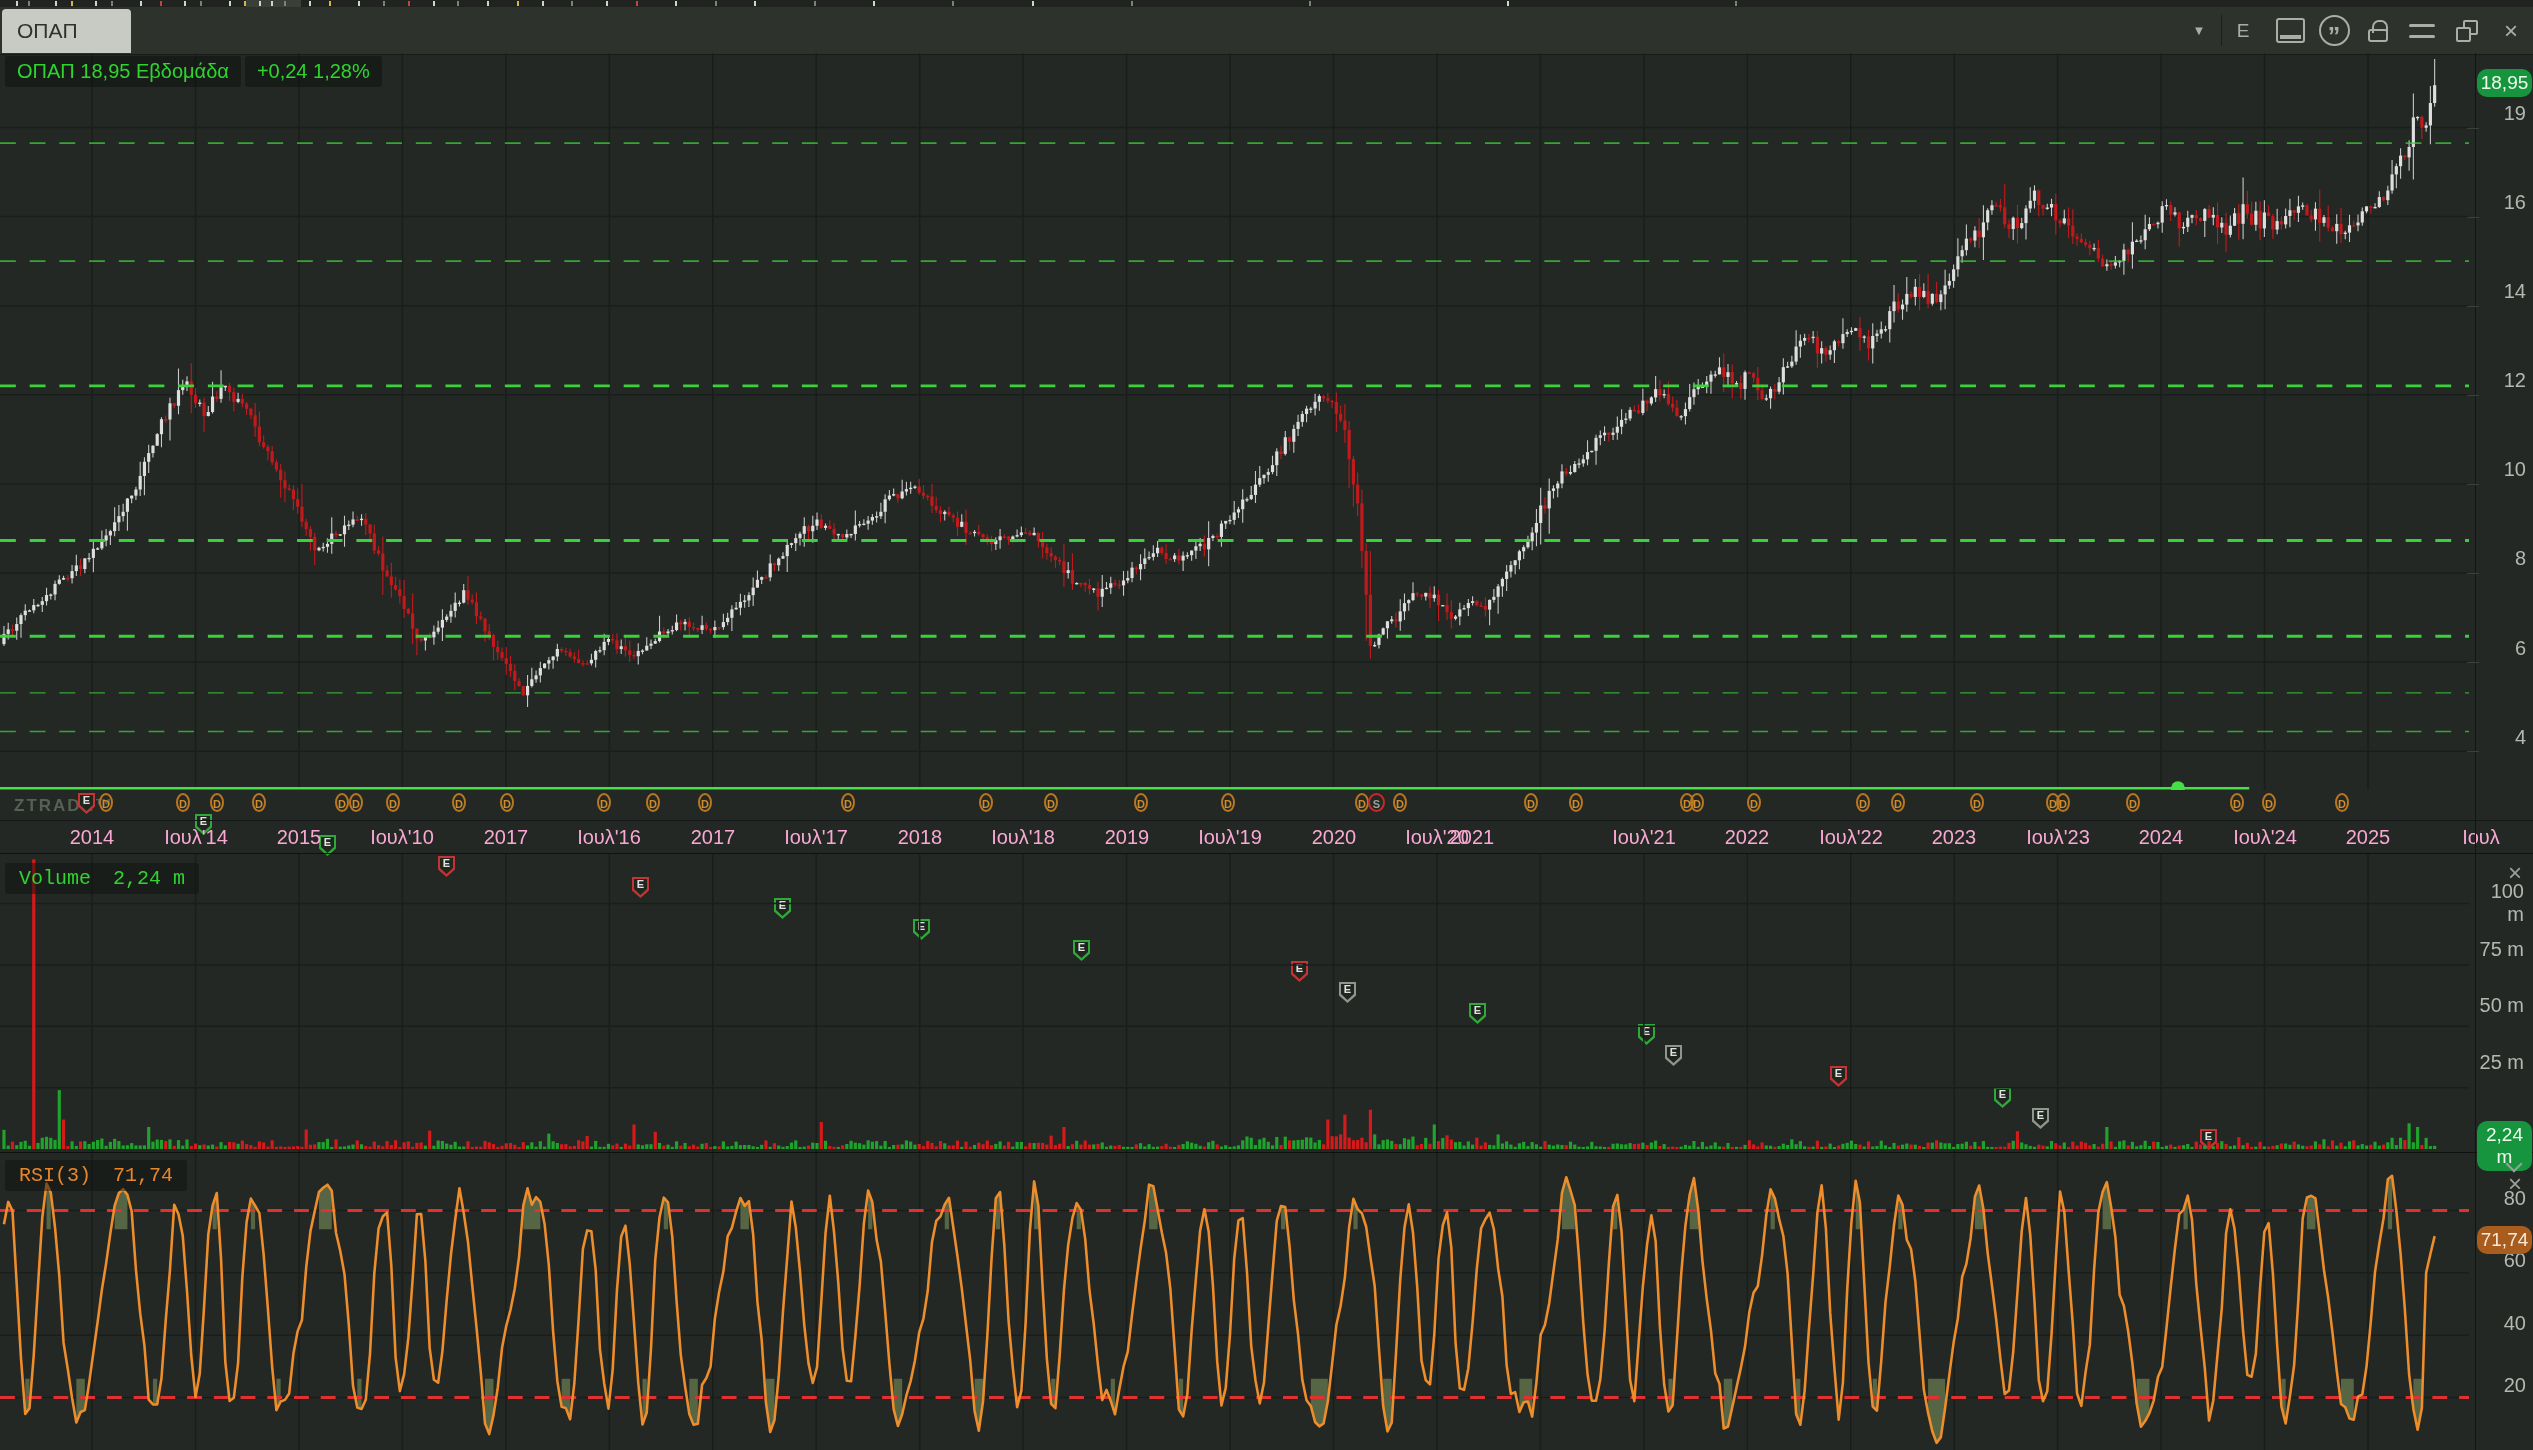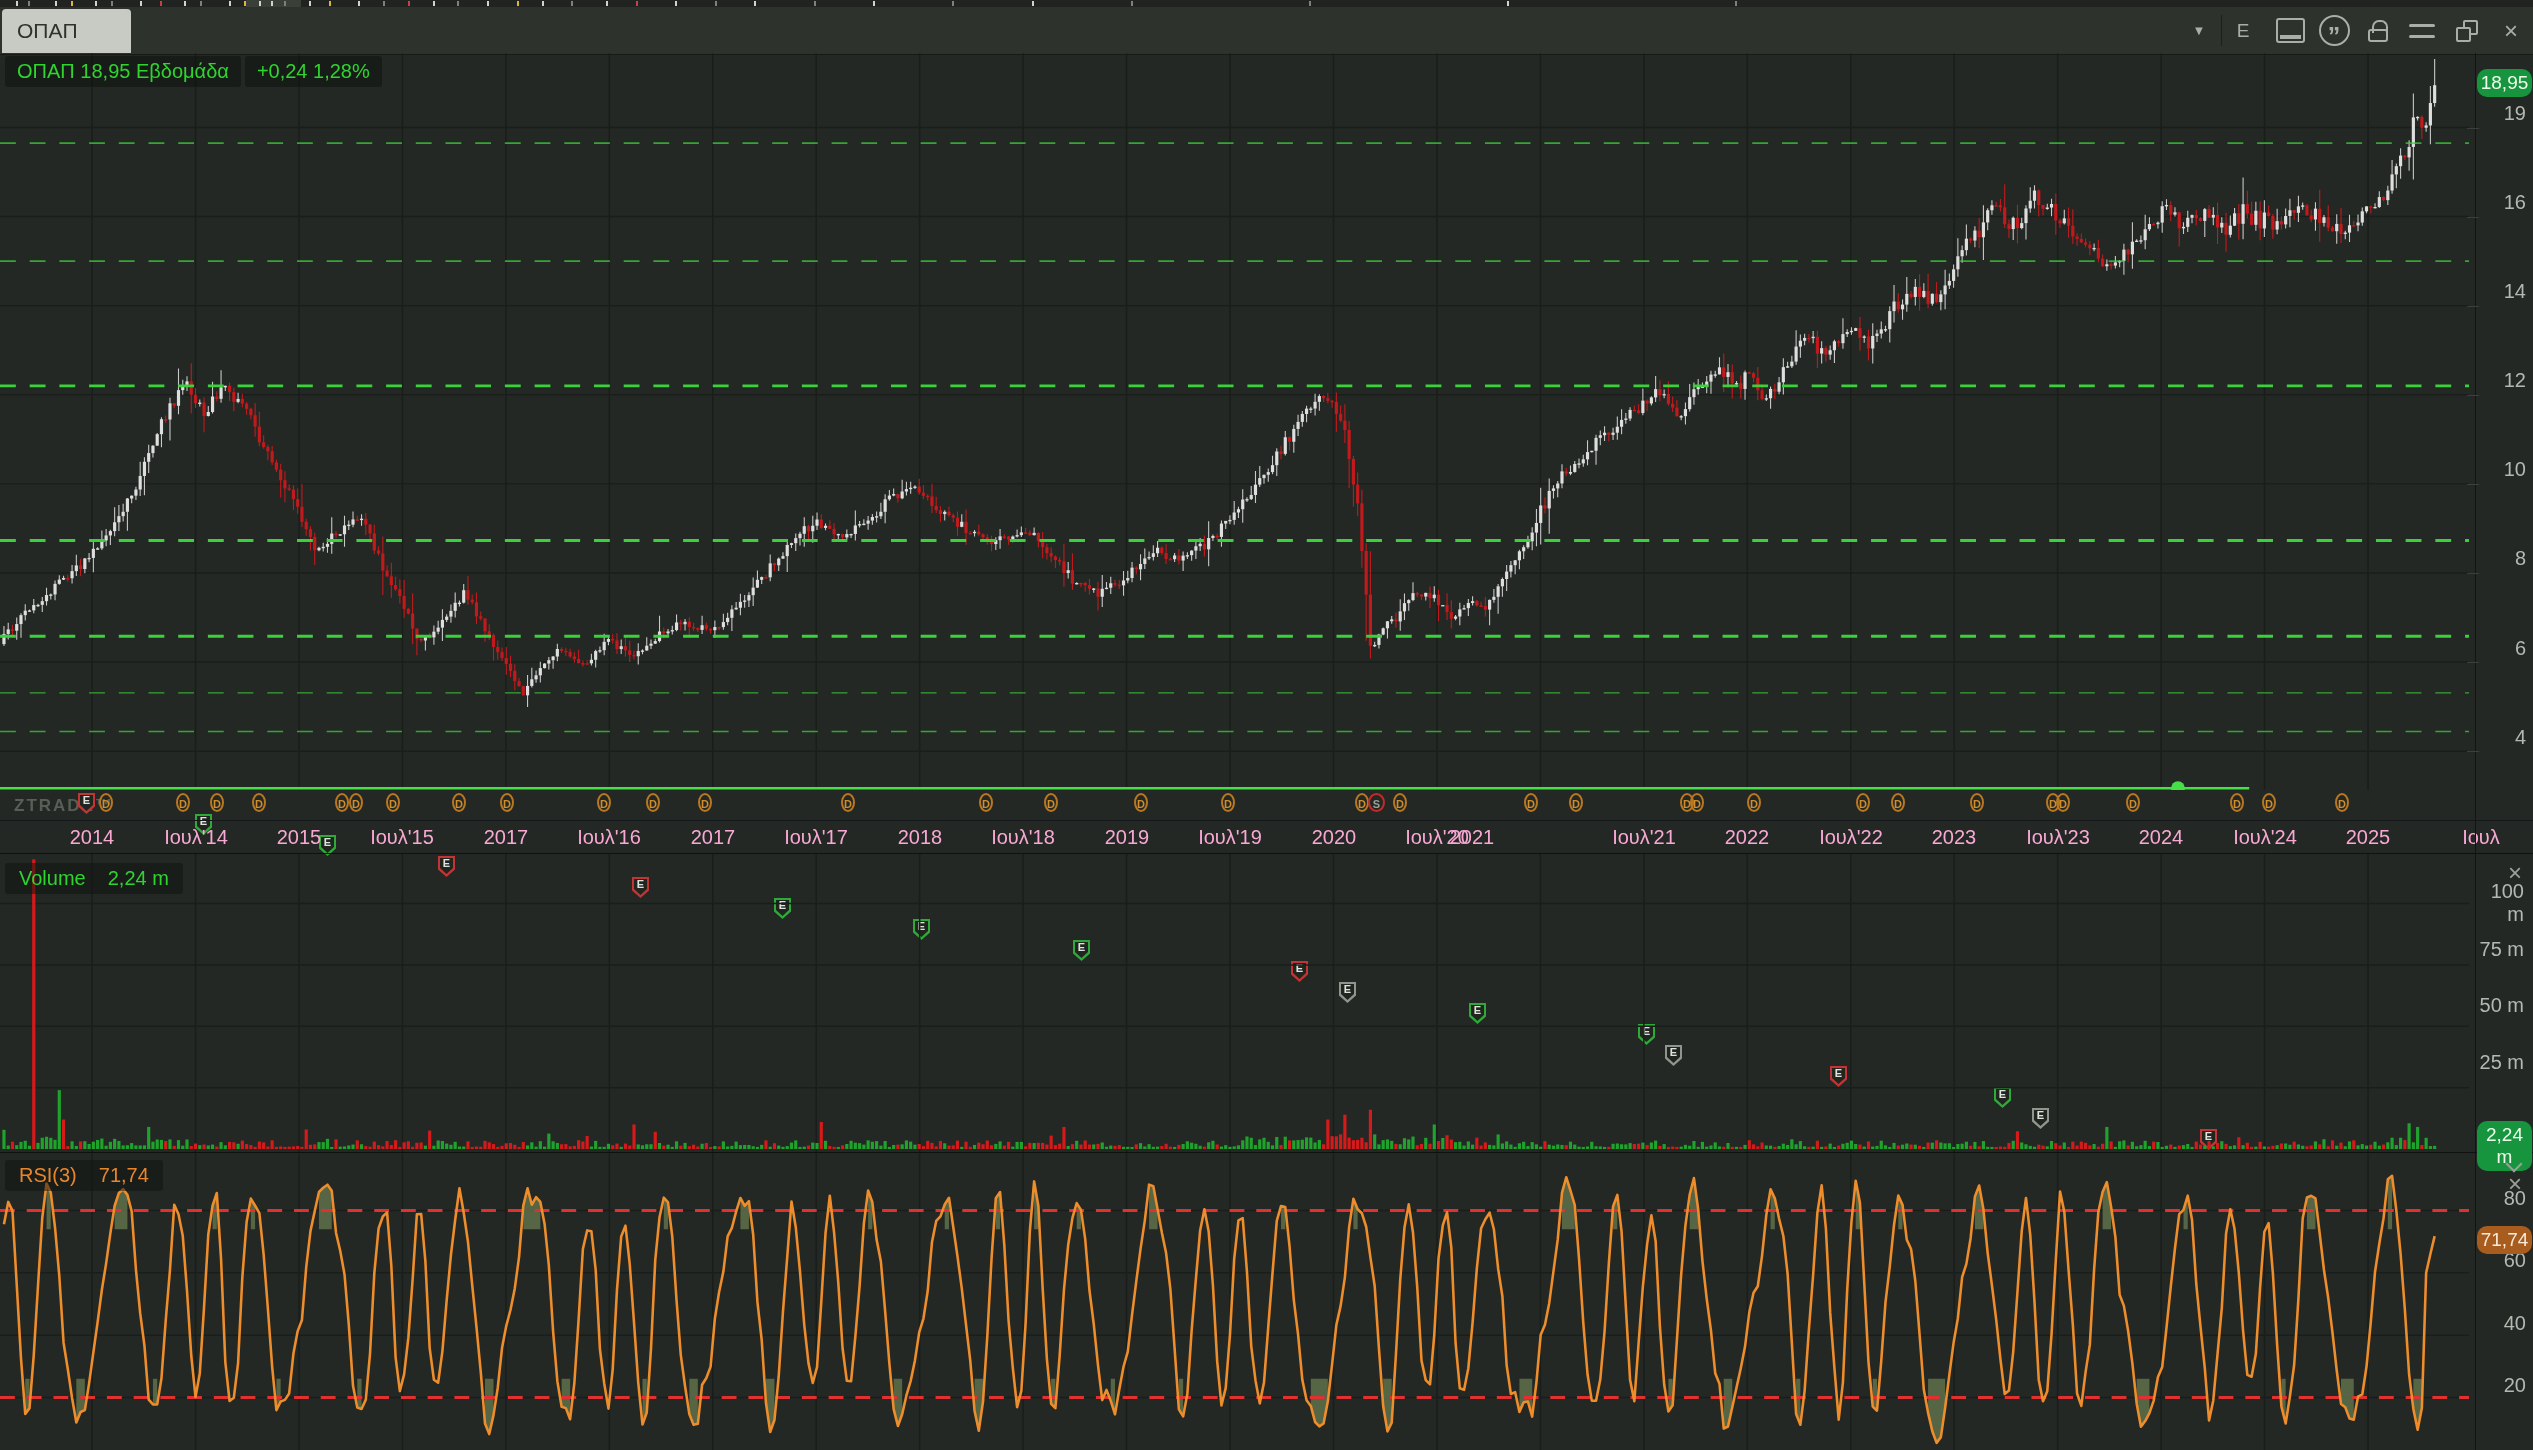--- a/index.html
+++ b/index.html
@@ -49,21 +49,21 @@
   .mk{position:absolute;top:3px;cursor:pointer;}
   .mkD{width:14px;height:19px;border:2px solid #b97722;border-radius:50%;color:#cf8d2c;font-size:11px;font-weight:bold;text-align:center;line-height:19px;box-sizing:border-box;}
   .mkS{width:17px;height:19px;border:2px solid #c22b2b;border-radius:50%;color:#9aa098;font-size:11px;font-weight:bold;text-align:center;line-height:19px;box-sizing:border-box;}
   .mkE{width:17px;height:21px;position:relative;}
   .mkE .out{position:absolute;inset:0;clip-path:polygon(0 0,100% 0,100% 64%,50% 100%,0 64%);}
   .mkE .in{position:absolute;left:2px;right:2px;top:2px;bottom:3px;clip-path:polygon(0 0,100% 0,100% 62%,50% 100%,0 62%);background:#20251f;}
   .mkE span{position:absolute;left:0;right:0;top:1px;text-align:center;font-size:11px;font-weight:bold;color:#dfe3dd;}
   .timeaxis{position:absolute;left:0;top:820px;width:2533px;height:34px;border-top:1px solid #15181a;}
   .t-lab{position:absolute;top:5px;transform:translateX(-50%);color:#f9a8d4;font-size:20px;white-space:nowrap;}
   
-  .pane-label{position:absolute;background:rgba(15,18,15,.5);border-radius:3px;padding:4px 14px;font-size:20px;z-index:5;}
+  .pane-label{position:absolute;background:rgba(15,18,15,.5);border-radius:3px;padding:4px 14px;font-size:20px;z-index:5;font-family:Liberation Mono, monospace;}
   .pane-label b{font-weight:normal;margin-right:22px;}
   svg{position:absolute;left:0;}
   .divider{position:absolute;left:0;width:2533px;height:1px;background:#0e1110;}
 </style>
 </head>
 <body>
 
 <div class="window">
 
   <div class="tickstrip" id="tickstrip">
@@ -889,21 +889,21 @@
       </div>
       <div class="mk mkD" style="left:2230px">D</div>
       <div class="mk mkD" style="left:2262px">D</div>
       <div class="mk mkD" style="left:2335px">D</div>
     </div>
 
   <div class="timeaxis" id="timeaxis">
       <div class="t-lab" style="left:92px">2014</div>
       <div class="t-lab" style="left:196px">Ιουλ'14</div>
       <div class="t-lab" style="left:299px">2015</div>
-      <div class="t-lab" style="left:402px">Ιουλ'15</div>
+      <div class="t-lab" style="left:402px">Ιουλ'10</div>
       <div class="t-lab" style="left:506px">2017</div>
       <div class="t-lab" style="left:609px">Ιουλ'16</div>
       <div class="t-lab" style="left:713px">2017</div>
       <div class="t-lab" style="left:816px">Ιουλ'17</div>
       <div class="t-lab" style="left:920px">2018</div>
       <div class="t-lab" style="left:1023px">Ιουλ'18</div>
       <div class="t-lab" style="left:1127px">2019</div>
       <div class="t-lab" style="left:1230px">Ιουλ'19</div>
       <div class="t-lab" style="left:1334px">2020</div>
       <div class="t-lab" style="left:1437px">Ιουλ'20</div>

